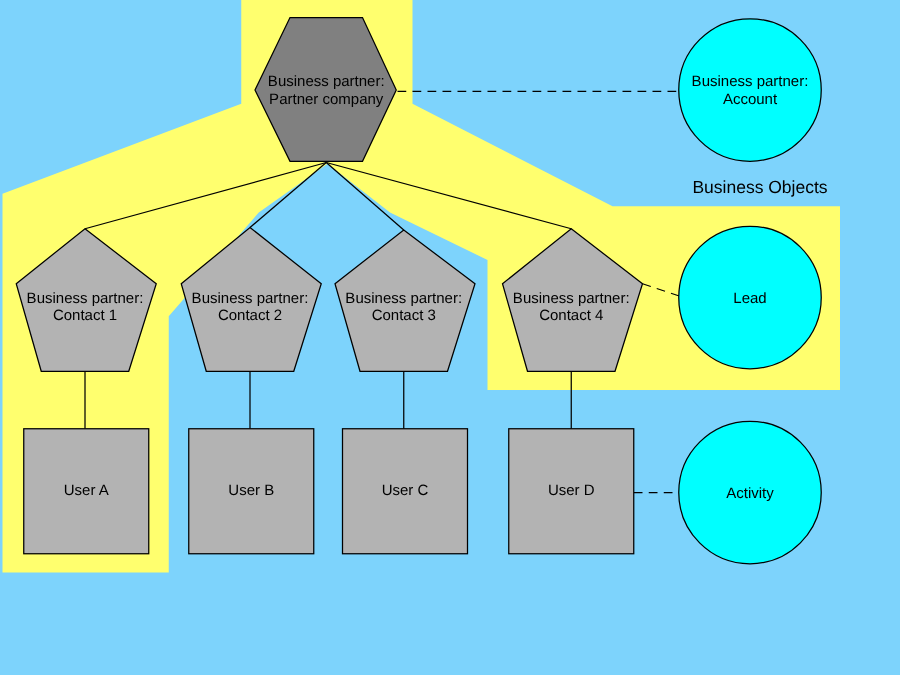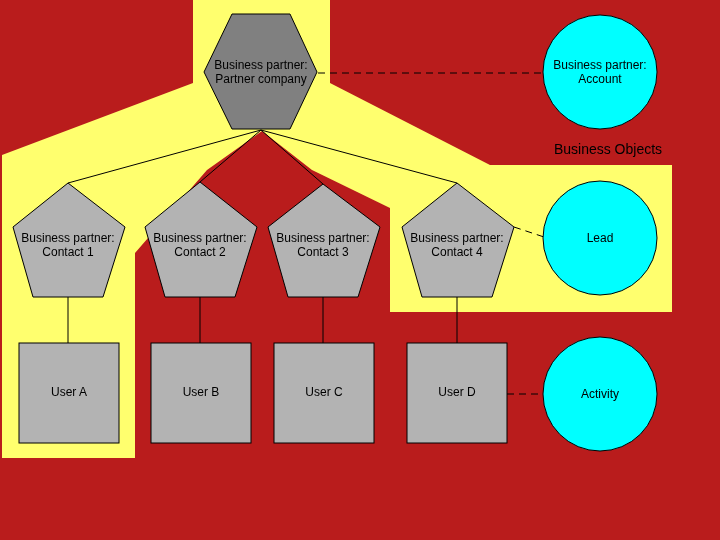--- a/index.html
+++ b/index.html
@@ -1,16 +1,16 @@
 <!DOCTYPE html>
 <html><head>
 <meta charset="utf-8">
 <style>
   html,body{margin:0;padding:0;background:#fff;}
-  .canvas{position:relative;width:720px;height:540px;background:#b91c1c;overflow:hidden;}
+  .canvas{position:relative;width:720px;height:540px;background:#7dd3fc;overflow:hidden;}
   svg{display:block;}
   svg text{
     font-family:"Liberation Sans", sans-serif;
     font-size:12px;
     fill:#000000;
     text-anchor:middle;
   }
   svg text.caption{font-size:14px;}
   .solid{stroke:#000;stroke-width:1;fill:none;}
   .dashed{stroke:#000;stroke-width:1;fill:none;stroke-dasharray:7 5;}

